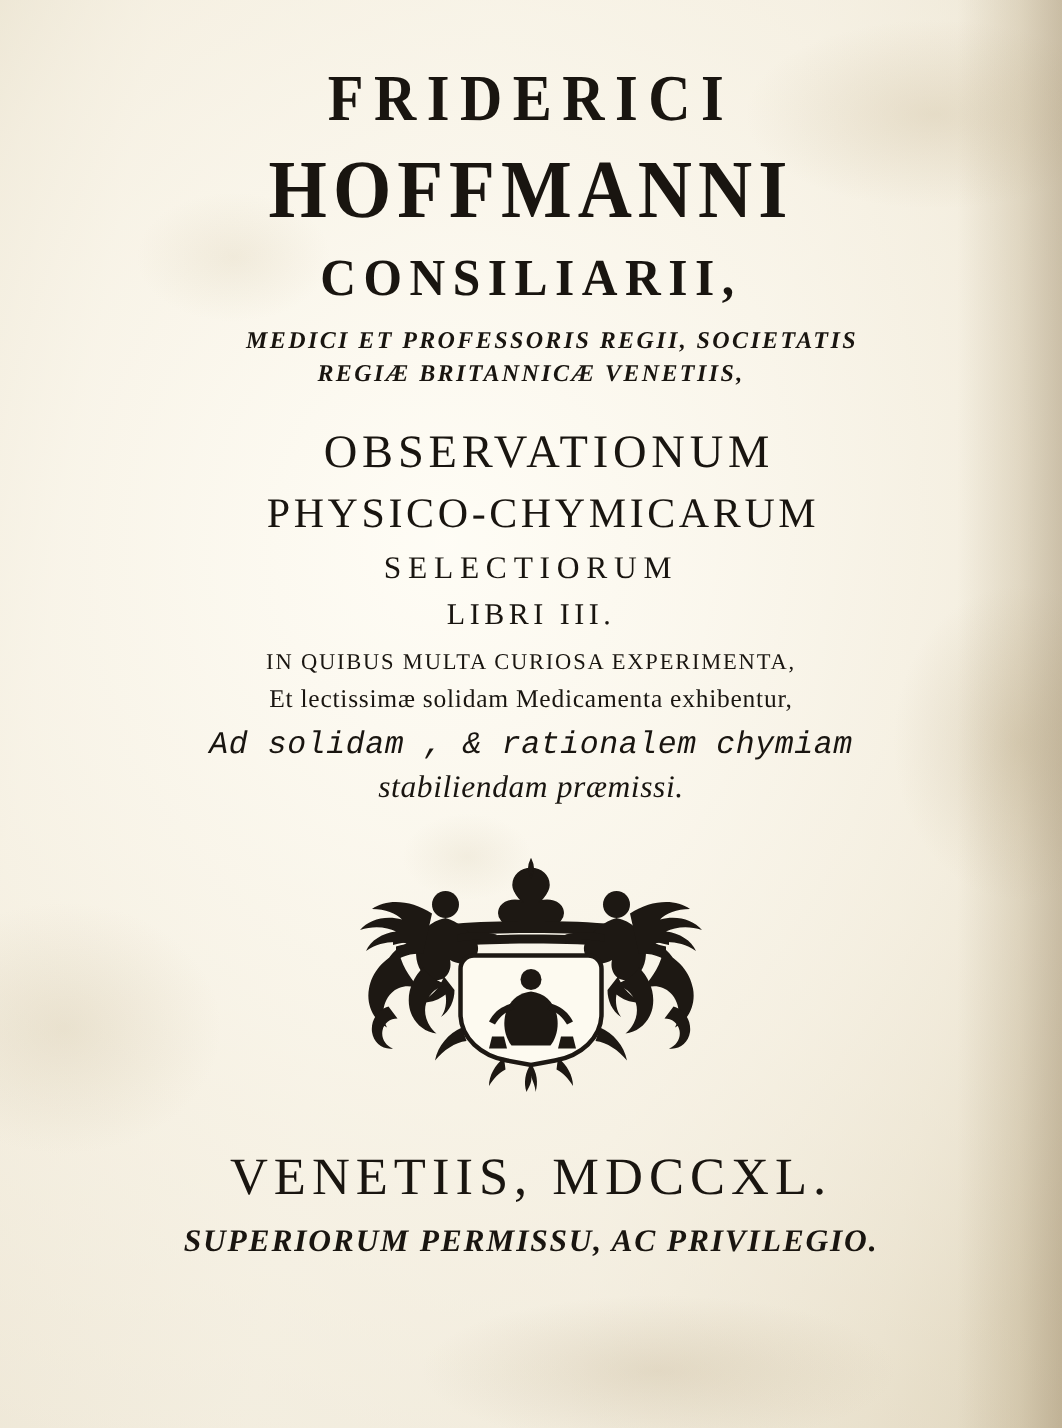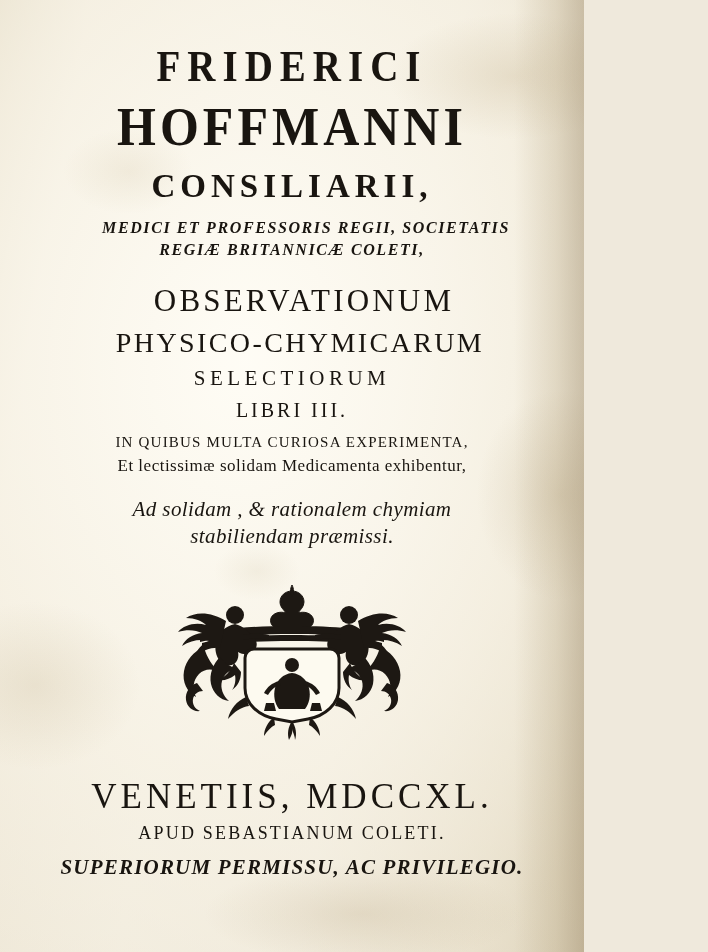--- a/index.html
+++ b/index.html
@@ -11,21 +11,21 @@
     height: 952px;
     overflow: hidden;
     background: #efe9dc;
     font-family: "Liberation Serif", serif;
     color: #1c1814;
   }
 
   
   .page {
     position: relative;
-    width: 584px;
+    width: 708px;
     height: 952px;
     background:
       radial-gradient(120% 95% at 42% 38%, rgba(255,253,246,0.95) 0%, rgba(247,242,229,0.72) 45%, rgba(232,223,203,0.30) 72%, rgba(214,202,178,0.45) 100%),
       linear-gradient(100deg, #e4dcc6 0%, #f2ecdd 12%, #f6f2e6 38%, #f4efe2 62%, #eae2ce 85%, #ddd3ba 100%);
     overflow: hidden;
   }
   
   .page::before {
     content: "";
     position: absolute;
@@ -140,21 +140,21 @@
     letter-spacing: 0.5px;
     margin-top: 4px;
     line-height: 1.2;
   }
   .l-italic1, .l-italic2 {
     font-size: 21px;
     font-style: italic;
     letter-spacing: 0.4px;
     line-height: 1.3;
   }
-  .l-italic1 { margin-top: 20px; }
+  .l-italic1 { margin-top: 8px; font-family: Liberation Mono, monospace; }
 
   
   .ornament {
     margin-top: 26px;
     height: 175px;
     display: flex;
     align-items: center;
     justify-content: center;
   }
   .ornament svg { display: block; }
@@ -188,21 +188,21 @@
 <body>
 
 <div class="page">
   <div class="content">
 
     <div class="title-block">
       <p class="line l-author1">FRIDERICI</p>
       <p class="line l-author2">HOFFMANNI</p>
       <p class="line l-role">CONSILIARII,</p>
       <p class="line l-sub1">MEDICI ET PROFESSORIS REGII, SOCIETATIS</p>
-      <p class="line l-sub2">REGIÆ BRITANNICÆ COLETI,</p>
+      <p class="line l-sub2">REGIÆ BRITANNICÆ VENETIIS,</p>
 
       <p class="line l-obs">OBSERVATIONUM</p>
       <p class="line l-phys">PHYSICO-CHYMICARUM</p>
       <p class="line l-select">SELECTIORUM</p>
       <p class="line l-libri">LIBRI III.</p>
 
       <p class="line l-inquibus">IN QUIBUS MULTA CURIOSA EXPERIMENTA,</p>
       <p class="line l-etlect">Et lectissimæ solidam Medicamenta exhibentur,</p>
 
       <p class="line l-italic1">Ad solidam , &amp; rationalem chymiam</p>
@@ -273,18 +273,17 @@
           <g fill="#1d1813" stroke="none">
             <path d="M104 118 c-9 4 -16 12 -18 22 c6 -7 13 -12 21 -13 z"></path>
             <path d="M196 118 c9 4 16 12 18 22 c-6 -7 -13 -12 -21 -13 z"></path>
           </g>
         </g>
       </svg>
     </div>
 
     <div class="imprint">
       <p class="line l-venetiis">VENETIIS, MDCCXL.</p>
-      <p class="line l-apud">APUD SEBASTIANUM COLETI.</p>
       <p class="line l-super">SUPERIORUM PERMISSU, AC PRIVILEGIO.</p>
     </div>
 
   </div>
 </div>
 
 </body></html>

